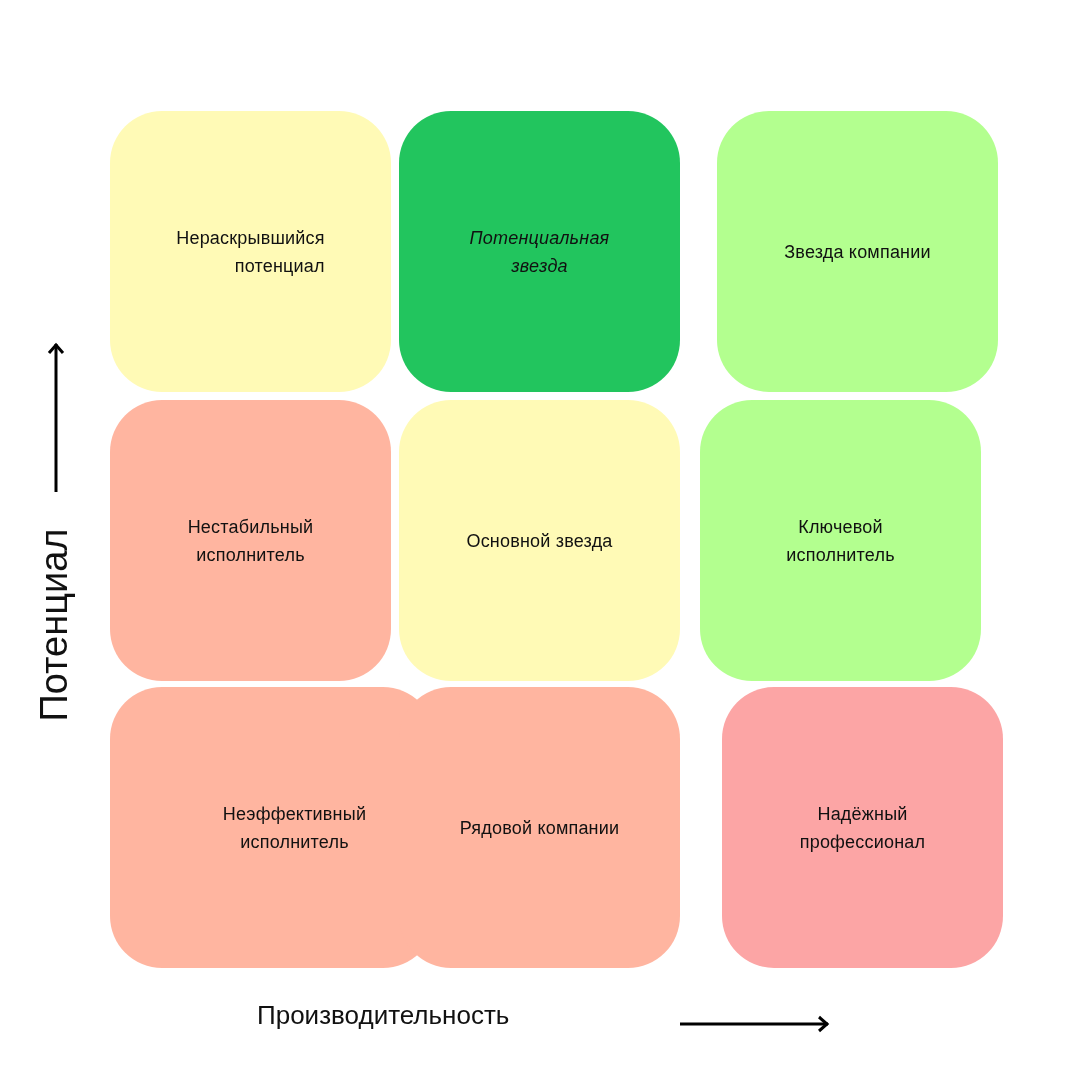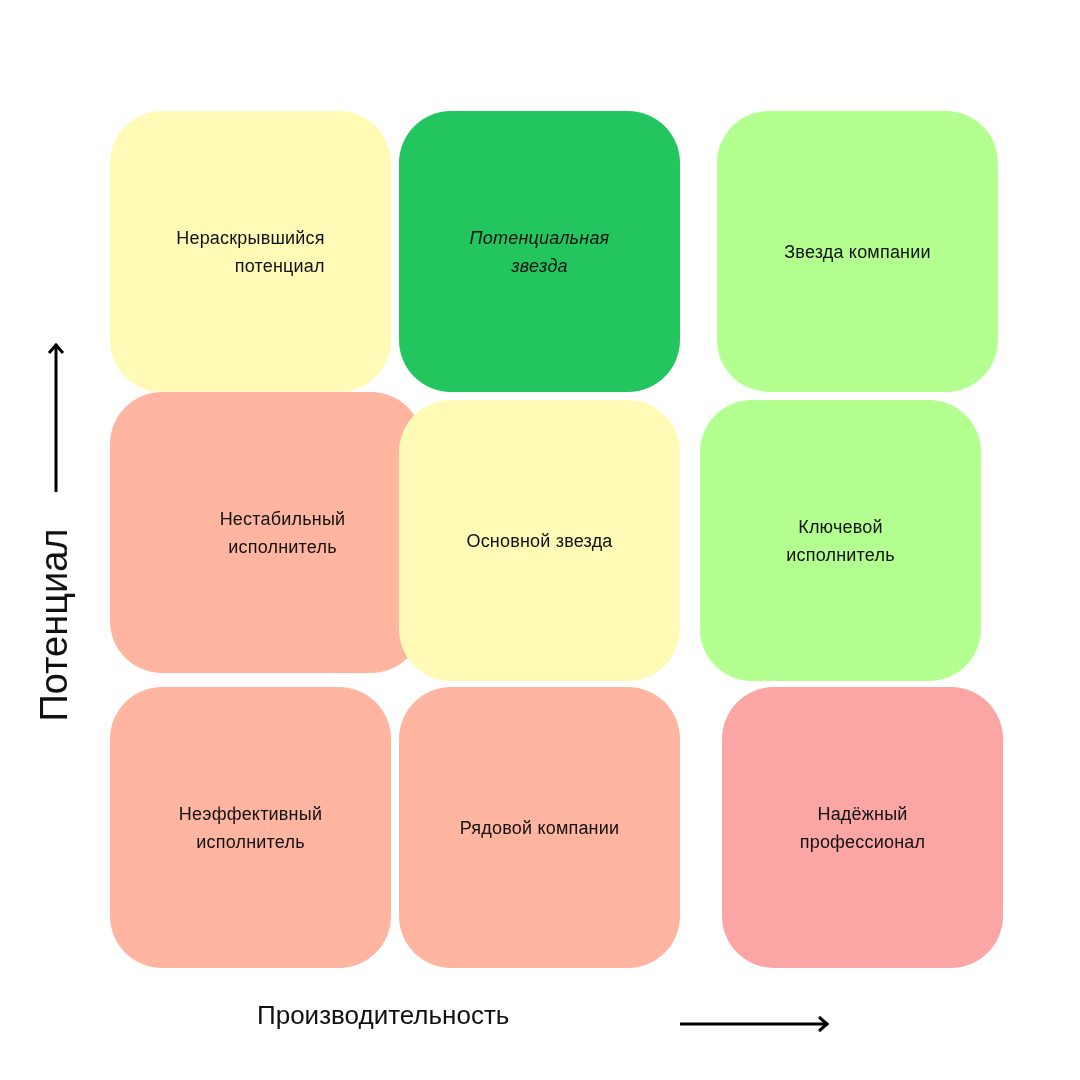--- a/index.html
+++ b/index.html
@@ -18,33 +18,33 @@
 потенциал</span>
   </div>
 <div class="cell" style="left:399px;top:111px;background:#22c55e;font-style:italic;">
     <span>Потенциальная
 звезда</span>
   </div>
 <div class="cell" style="left:689px;top:111px;background:#b3ff8f;margin-left:28px;">
     <span>Звезда компании</span>
   </div>
 
-<div class="cell" style="left:110px;top:392px;background:#ffb5a0;padding-left:32px;">
+<div class="cell" style="left:110px;top:400px;background:#ffb5a0;">
     <span>Нестабильный
 исполнитель</span>
   </div>
 <div class="cell" style="left:399px;top:400px;background:#fffab6;">
     <span>Основной звезда</span>
   </div>
 <div class="cell" style="left:689px;top:400px;background:#b3ff8f;margin-left:11px;">
     <span>Ключевой
 исполнитель</span>
   </div>
 
-<div class="cell" style="left:110px;top:687px;background:#ffb5a0;">
+<div class="cell" style="left:110px;top:687px;background:#ffb5a0;padding-left:44px;">
     <span>Неэффективный
 исполнитель</span>
   </div>
 <div class="cell" style="left:399px;top:687px;background:#ffb5a0;">
     <span>Рядовой компании</span>
   </div>
 <div class="cell" style="left:722px;top:687px;background:#fca5a5;">
     <span>Надёжный
 профессионал</span>
   </div>

